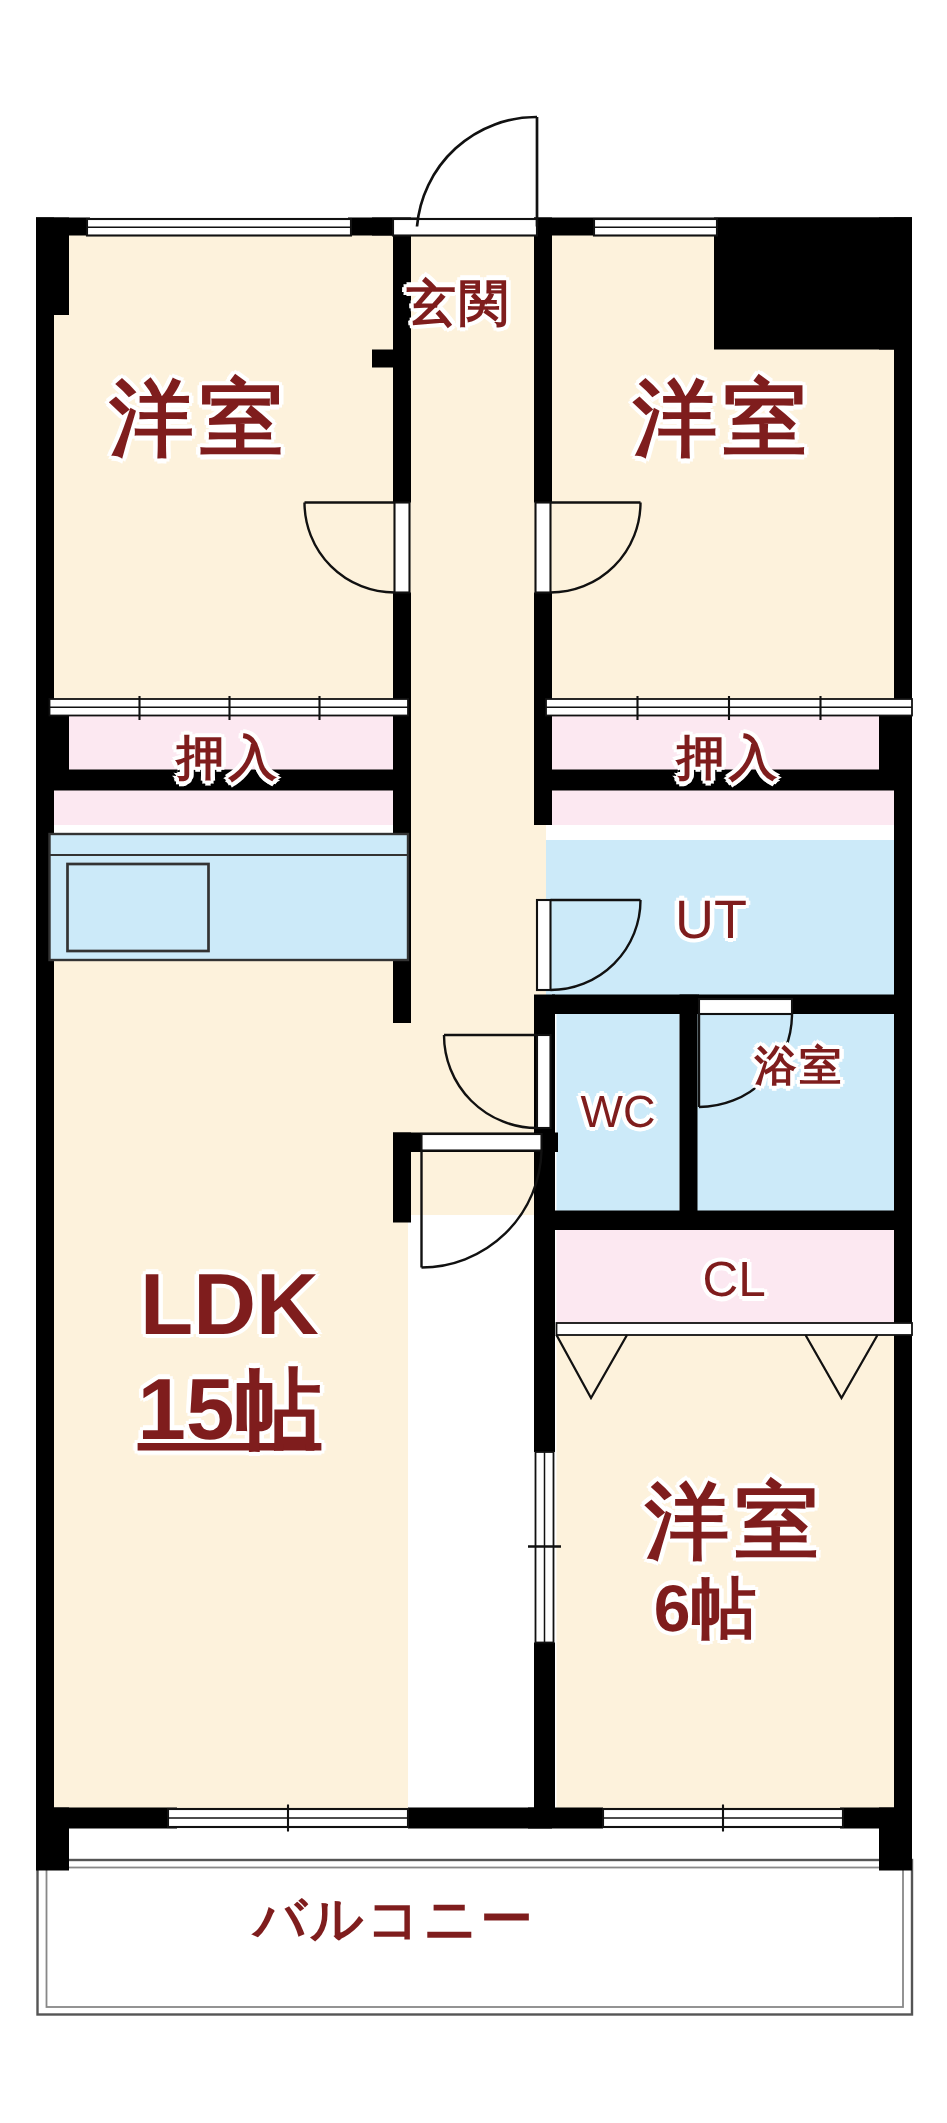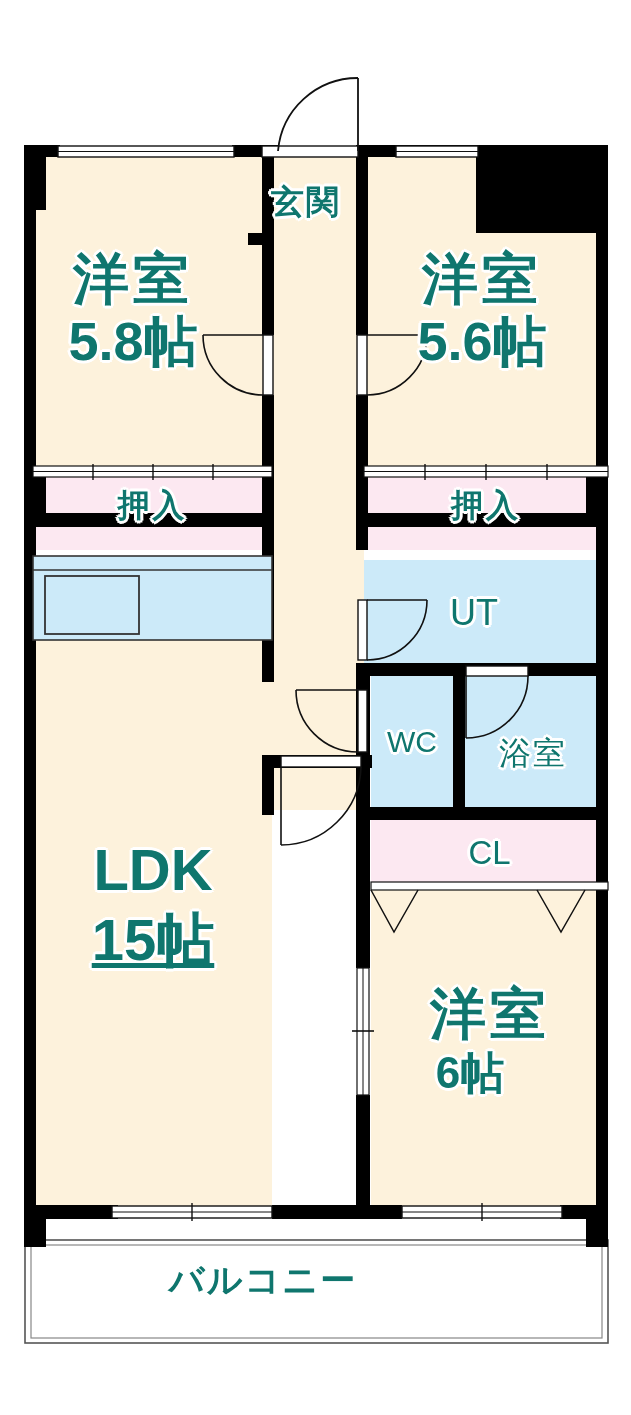--- a/index.html
+++ b/index.html
@@ -1,19 +1,19 @@
 <!DOCTYPE html>
 <html><head>
 <meta charset="utf-8">
 <style>
   html,body{margin:0;padding:0;background:#ffffff;}
   body{font-family:"Liberation Sans","DejaVu Sans",sans-serif;}
   #plan{position:relative;width:631px;height:1415px;background:#ffffff;overflow:hidden;}
   #plan svg{position:absolute;left:0;top:0;}
-  .lbl{position:absolute;text-align:center;color:#0f766e;white-space:nowrap;
+  .lbl{position:absolute;text-align:center;color:#7f1d1d;white-space:nowrap;
        -webkit-text-stroke:0px;
        text-shadow:
           2px 0 #fff,-2px 0 #fff,0 2px #fff,0 -2px #fff,
           2px 2px #fff,-2px 2px #fff,2px -2px #fff,-2px -2px #fff,
           3px 0 #fff,-3px 0 #fff,0 3px #fff,0 -3px #fff;
        pointer-events:none;font-weight:700;line-height:1.04;}
   .lbl.thin{font-weight:400;}
 </style>
 </head>
 <body>
@@ -208,33 +208,31 @@
 
     <g>
       <rect x="402" y="1206" width="160" height="12" fill="#ffffff" stroke="#111" stroke-width="1.4"></rect>
       <line x1="402" y1="1212" x2="562" y2="1212" stroke="#111" stroke-width="1"></line>
       <line x1="482" y1="1203" x2="482" y2="1221" stroke="#111" stroke-width="1.4"></line>
     </g>
   </g>
 </svg>
 
 <div class="lbl" style="left:33px;top:250px;width:200px;font-size:56px;letter-spacing:4px;">洋室</div>
-<div class="lbl" style="left:33px;top:313px;width:200px;font-size:54px;">5.8帖</div>
 
 <div class="lbl" style="left:382px;top:250px;width:200px;font-size:56px;letter-spacing:4px;">洋室</div>
-<div class="lbl" style="left:382px;top:313px;width:200px;font-size:54px;">5.6帖</div>
 
 <div class="lbl thin" style="left:254px;top:185px;width:104px;font-size:33px;letter-spacing:2px;font-weight:700;">玄関</div>
 
 <div class="lbl thin" style="left:33px;top:489px;width:239px;font-size:32px;letter-spacing:3px;font-weight:700;">押入</div>
 <div class="lbl thin" style="left:364px;top:489px;width:244px;font-size:32px;letter-spacing:3px;font-weight:700;">押入</div>
 
 <div class="lbl thin" style="left:414px;top:594px;width:120px;font-size:36px;font-weight:400;">UT</div>
 <div class="lbl thin" style="left:371px;top:726px;width:82px;font-size:30px;font-weight:400;">WC</div>
-<div class="lbl thin" style="left:468px;top:737px;width:130px;font-size:32px;letter-spacing:2px;font-weight:400;">浴室</div>
+<div class="lbl thin" style="left:468px;top:696px;width:130px;font-size:28px;letter-spacing:2px;font-weight:700;">浴室</div>
 
 <div class="lbl" style="left:38px;top:840px;width:230px;font-size:58px;">LDK</div>
 
 <div class="lbl thin" style="left:371px;top:836px;width:237px;font-size:33px;font-weight:400;">CL</div>
 <div class="lbl" style="left:38px;top:910px;width:230px;font-size:58px;text-decoration:underline;">15帖</div>
 
 <div class="lbl" style="left:376px;top:985px;width:228px;font-size:56px;letter-spacing:4px;">洋室</div>
 <div class="lbl" style="left:356px;top:1050px;width:228px;font-size:44px;">6帖</div>
 
 <div class="lbl thin" style="left:25px;top:1262px;width:476px;font-size:35px;letter-spacing:2px;font-weight:700;">バルコニー</div>

